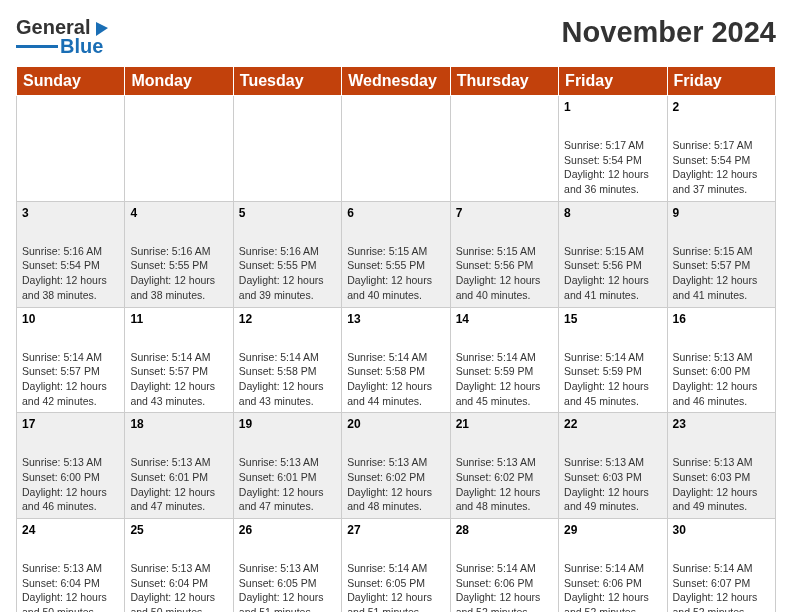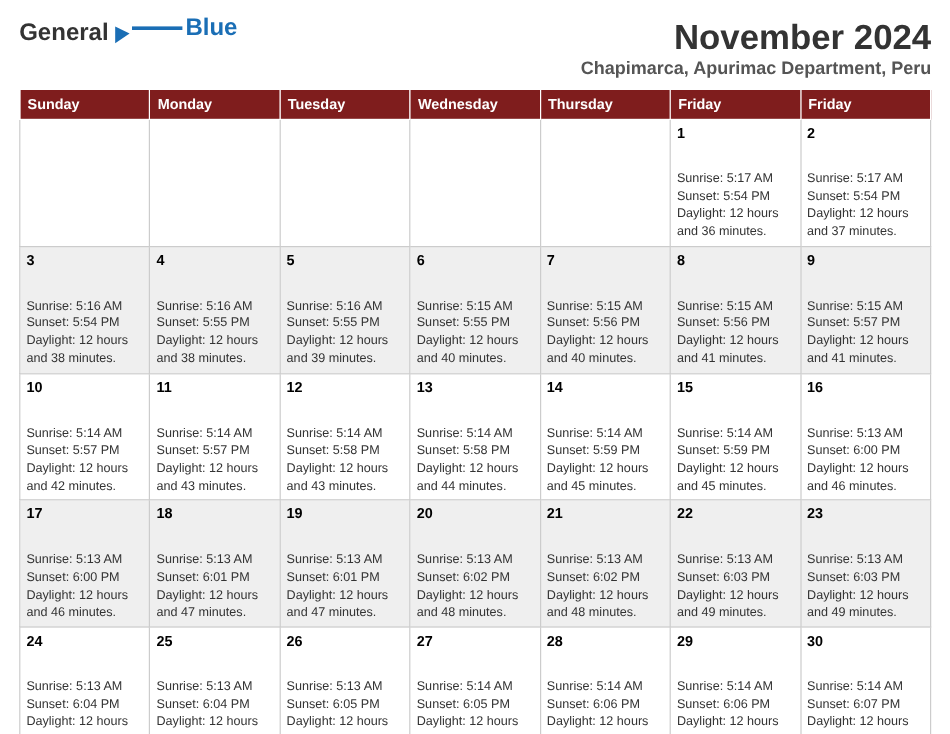--- a/index.html
+++ b/index.html
@@ -11,20 +11,21 @@
       padding: 16px;
     }
     .header {
       display: flex;
       justify-content: space-between;
       align-items: flex-start;
       margin-bottom: 8px;
     }
     .logo {
       display: flex;
+      flex-direction: column;
       align-items: flex-start;
     }
     .title-block {
       text-align: right;
     }
     .month-title {
       font-size: 29px;
       font-weight: bold;
       color: #333;
     }
@@ -32,25 +33,25 @@
       font-size: 15px;
       color: #555;
       font-weight: bold;
     }
     .calendar {
       width: 100%;
       border-collapse: collapse;
       font-size: 11px;
     }
     .calendar th {
-      background: #7f1d1d;
+      background: #c2410c;
       color: #fff;
       text-align: left;
       padding: 5px 6px;
-      font-size: 12px;
+      font-size: 16px;
       border: 1px solid #fff;
     }
     .calendar td {
       border: 1px solid #ccc;
       vertical-align: top;
       padding: 4px 5px;
       width: 108px;
       min-height: 80px;
       background: #fff;
     }
@@ -90,21 +91,20 @@
         <polygon points="6,4 18,10 6,18" fill="#1a6eb5"></polygon>
       </svg>
     </div>
     <div style="display:flex;align-items:center;margin-top:-4px;">
       <div style="width:42px;height:3px;background:#1a6eb5;"></div>
       <span style="font-size:20px;font-weight:bold;color:#1a6eb5;margin-left:2px;">Blue</span>
     </div>
   </div>
   <div class="title-block">
     <div class="month-title">November 2024</div>
-    <div class="subtitle">Chapimarca, Apurimac Department, Peru</div>
   </div>
 </div>
 
 <table class="calendar">
   <thead>
     <tr id="weekday-header">
     <th>Sunday</th>
         <th>Monday</th>
         <th>Tuesday</th>
         <th>Wednesday</th>

